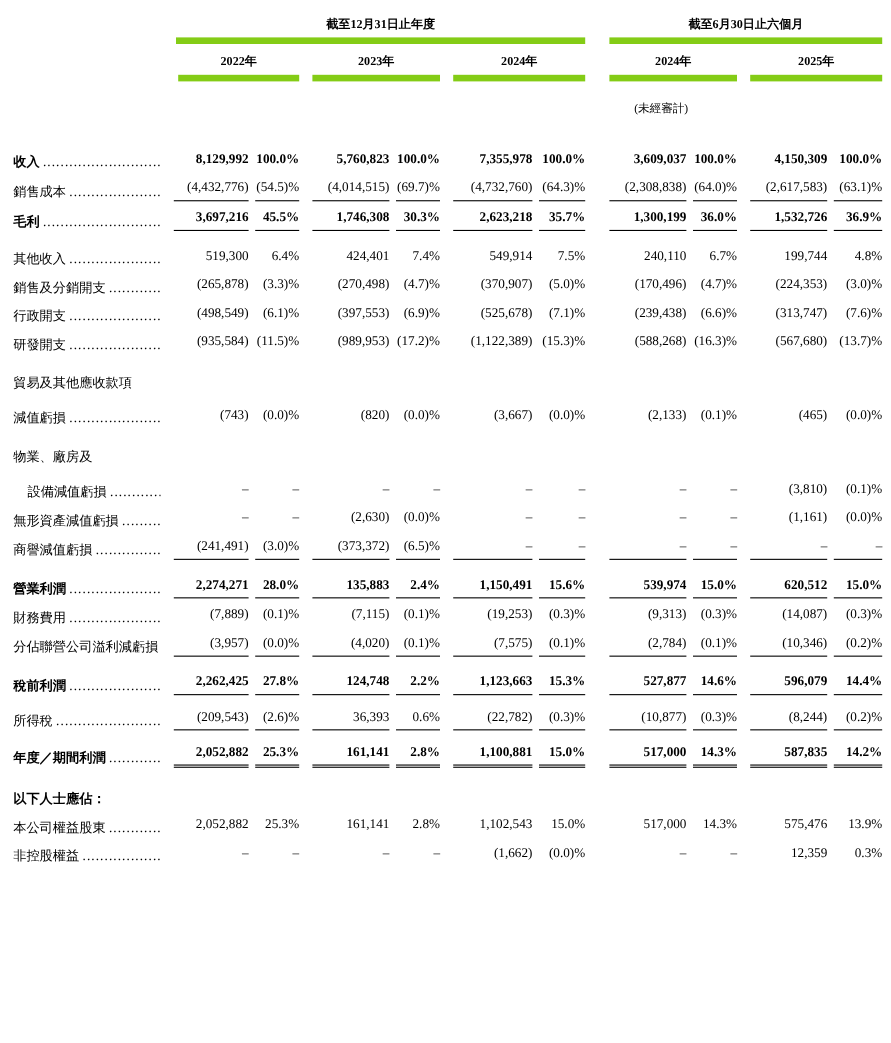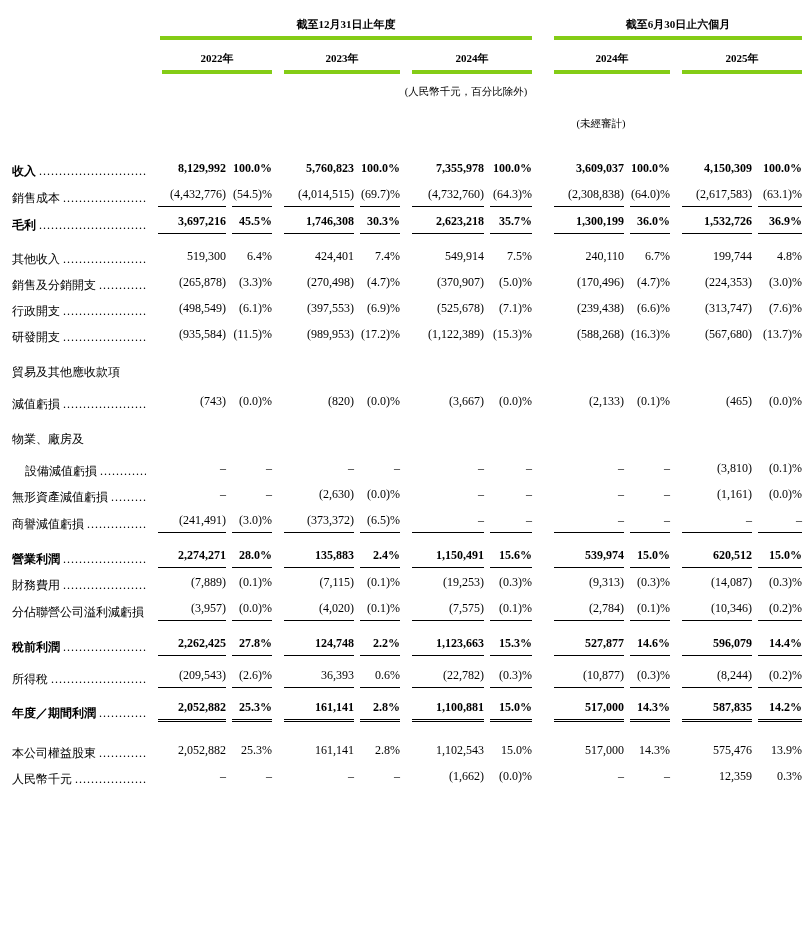--- a/index.html
+++ b/index.html
@@ -29,21 +29,21 @@
   thead td { padding-bottom: 0; }
   tr.r-group { height: 26px; }
   tr.r-year  { height: 34px; }
   tr.r-note1 { height: 24px; }
   tr.r-note2 { height: 32px; }
   .grp { padding-left: 10px; }
   .yr  { padding-left: 12px; }
   .grp.g2, .yr.g2 { padding-left: 22px; }
   .grp .hcell, .yr .hcell {
     display: block; font-weight: bold; font-size: 11px; text-align: center;
-    border-bottom: 4px solid #84cc16; padding-bottom: 5px; line-height: 14px;
+    border-bottom: 6px solid #84cc16; padding-bottom: 5px; line-height: 14px;
   }
   .note .ncell { display: block; font-size: 10.5px; text-align: center; line-height: 13px; }
 
   
   tr.bold td, tr.bold .cell { font-weight: bold; }
   td.label { padding-right: 4px; overflow: hidden; }
   .lab-line { display: flex; align-items: baseline; }
   .lab-line span.txt { white-space: nowrap; }
   .lab-top { margin-bottom: 15px; white-space: nowrap; }
   .lab-line.indent { padding-left: 13px; align-items: center; }
@@ -94,28 +94,20 @@
         <td colspan="2" class="yr">
             <span class="hcell">2024年</span>
           </td>
         <td colspan="2" class="yr g2">
             <span class="hcell">2024年</span>
           </td>
         <td colspan="2" class="yr">
             <span class="hcell">2025年</span>
           </td>
       </tr>
-      <tr class="r-note1">
-        <td></td>
-        <td colspan="4"></td>
-        <td colspan="2" class="note">
-          <span class="ncell">(人民幣千元，百分比除外)</span>
-        </td>
-        <td colspan="4"></td>
-      </tr>
       <tr class="r-note2">
         <td></td>
         <td colspan="6"></td>
         <td colspan="2" class="note">
           <span class="ncell">(未經審計)</span>
         </td>
         <td colspan="2"></td>
       </tr>
     </thead>
     <tbody>
@@ -781,20 +773,28 @@
           <td class="num c8">
             <span class="cell u2">587,835</span>
           </td>
           <td class="num c9">
             <span class="cell u2">14.2%</span>
           </td>
         </tr>
         <tr class="sp" style="height: 14px;">
           <td colspan="11"></td>
         </tr>
+        <tr class="bold">
+          <td class="label">
+            <div class="lab-line">
+              <span class="txt">以下人士應佔：</span>
+            </div>
+          </td>
+          <td colspan="10"></td>
+        </tr>
         <tr>
           <td class="label">
             <div class="lab-line">
               <span class="txt">本公司權益股東</span>
               <span class="dots"></span>
             </div>
           </td>
           <td class="num c0">
             <span class="cell">2,052,882</span>
           </td>
@@ -822,21 +822,21 @@
           <td class="num c8">
             <span class="cell">575,476</span>
           </td>
           <td class="num c9">
             <span class="cell">13.9%</span>
           </td>
         </tr>
         <tr>
           <td class="label">
             <div class="lab-line">
-              <span class="txt">人民幣千元</span>
+              <span class="txt">非控股權益</span>
               <span class="dots"></span>
             </div>
           </td>
           <td class="num c0">
             <span class="cell">–</span>
           </td>
           <td class="num c1">
             <span class="cell">–</span>
           </td>
           <td class="num c2">

